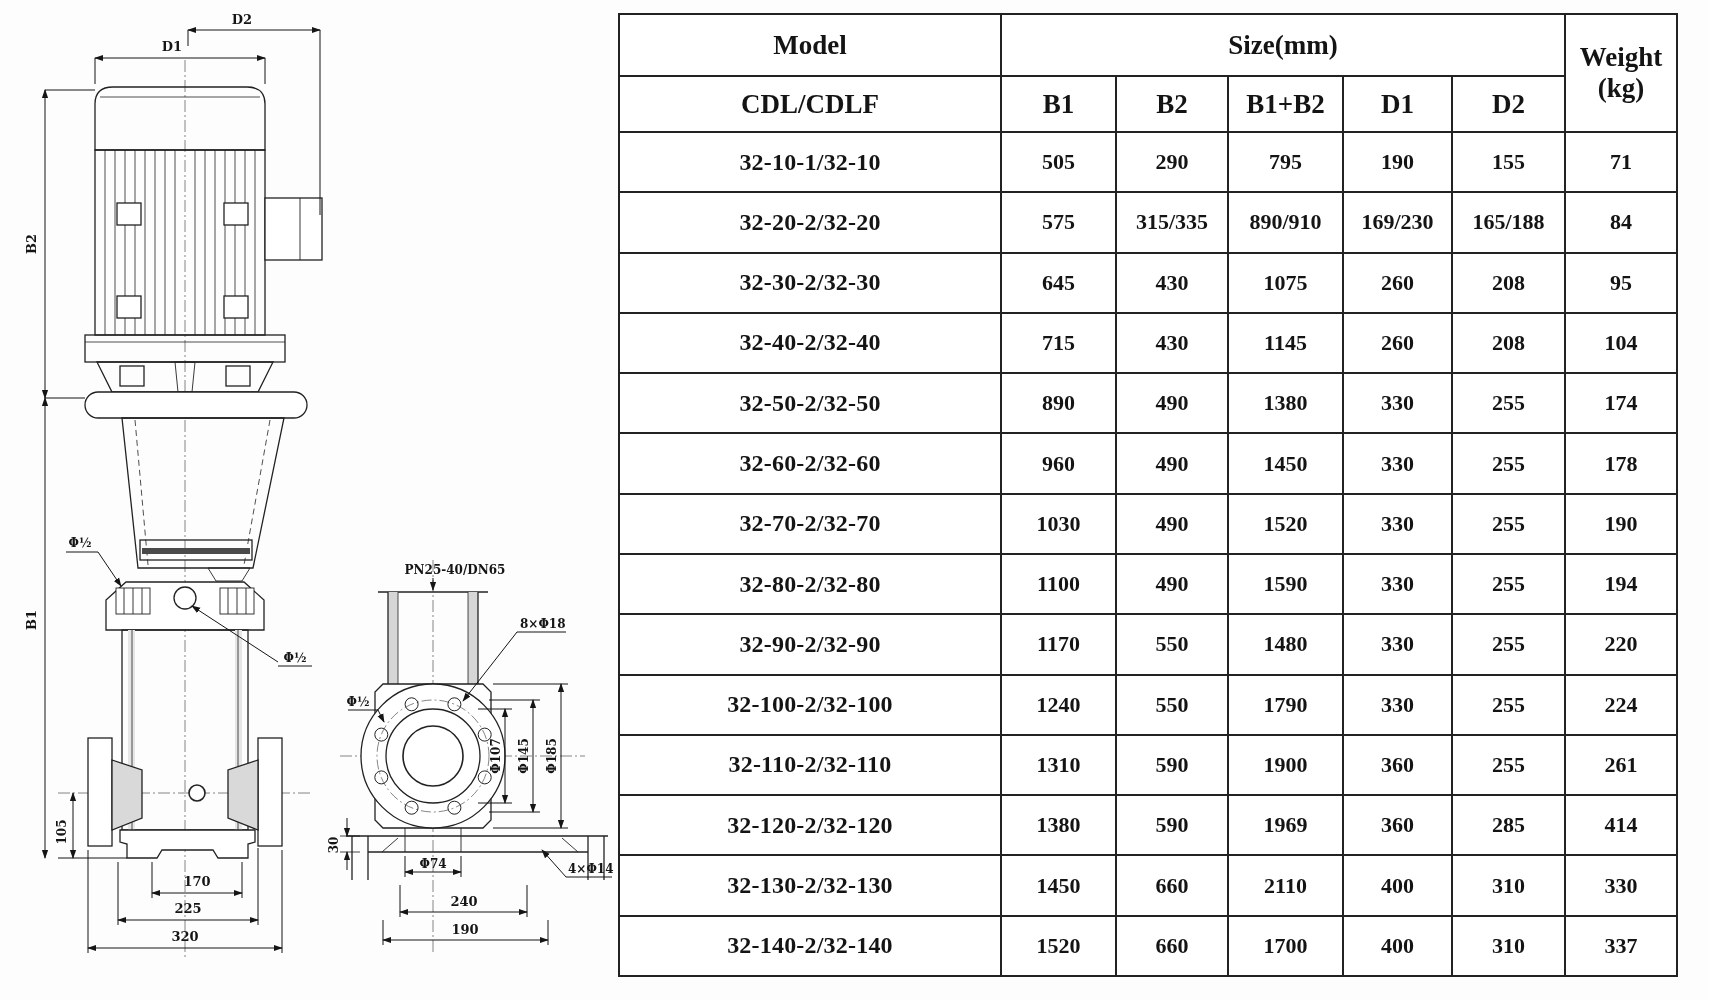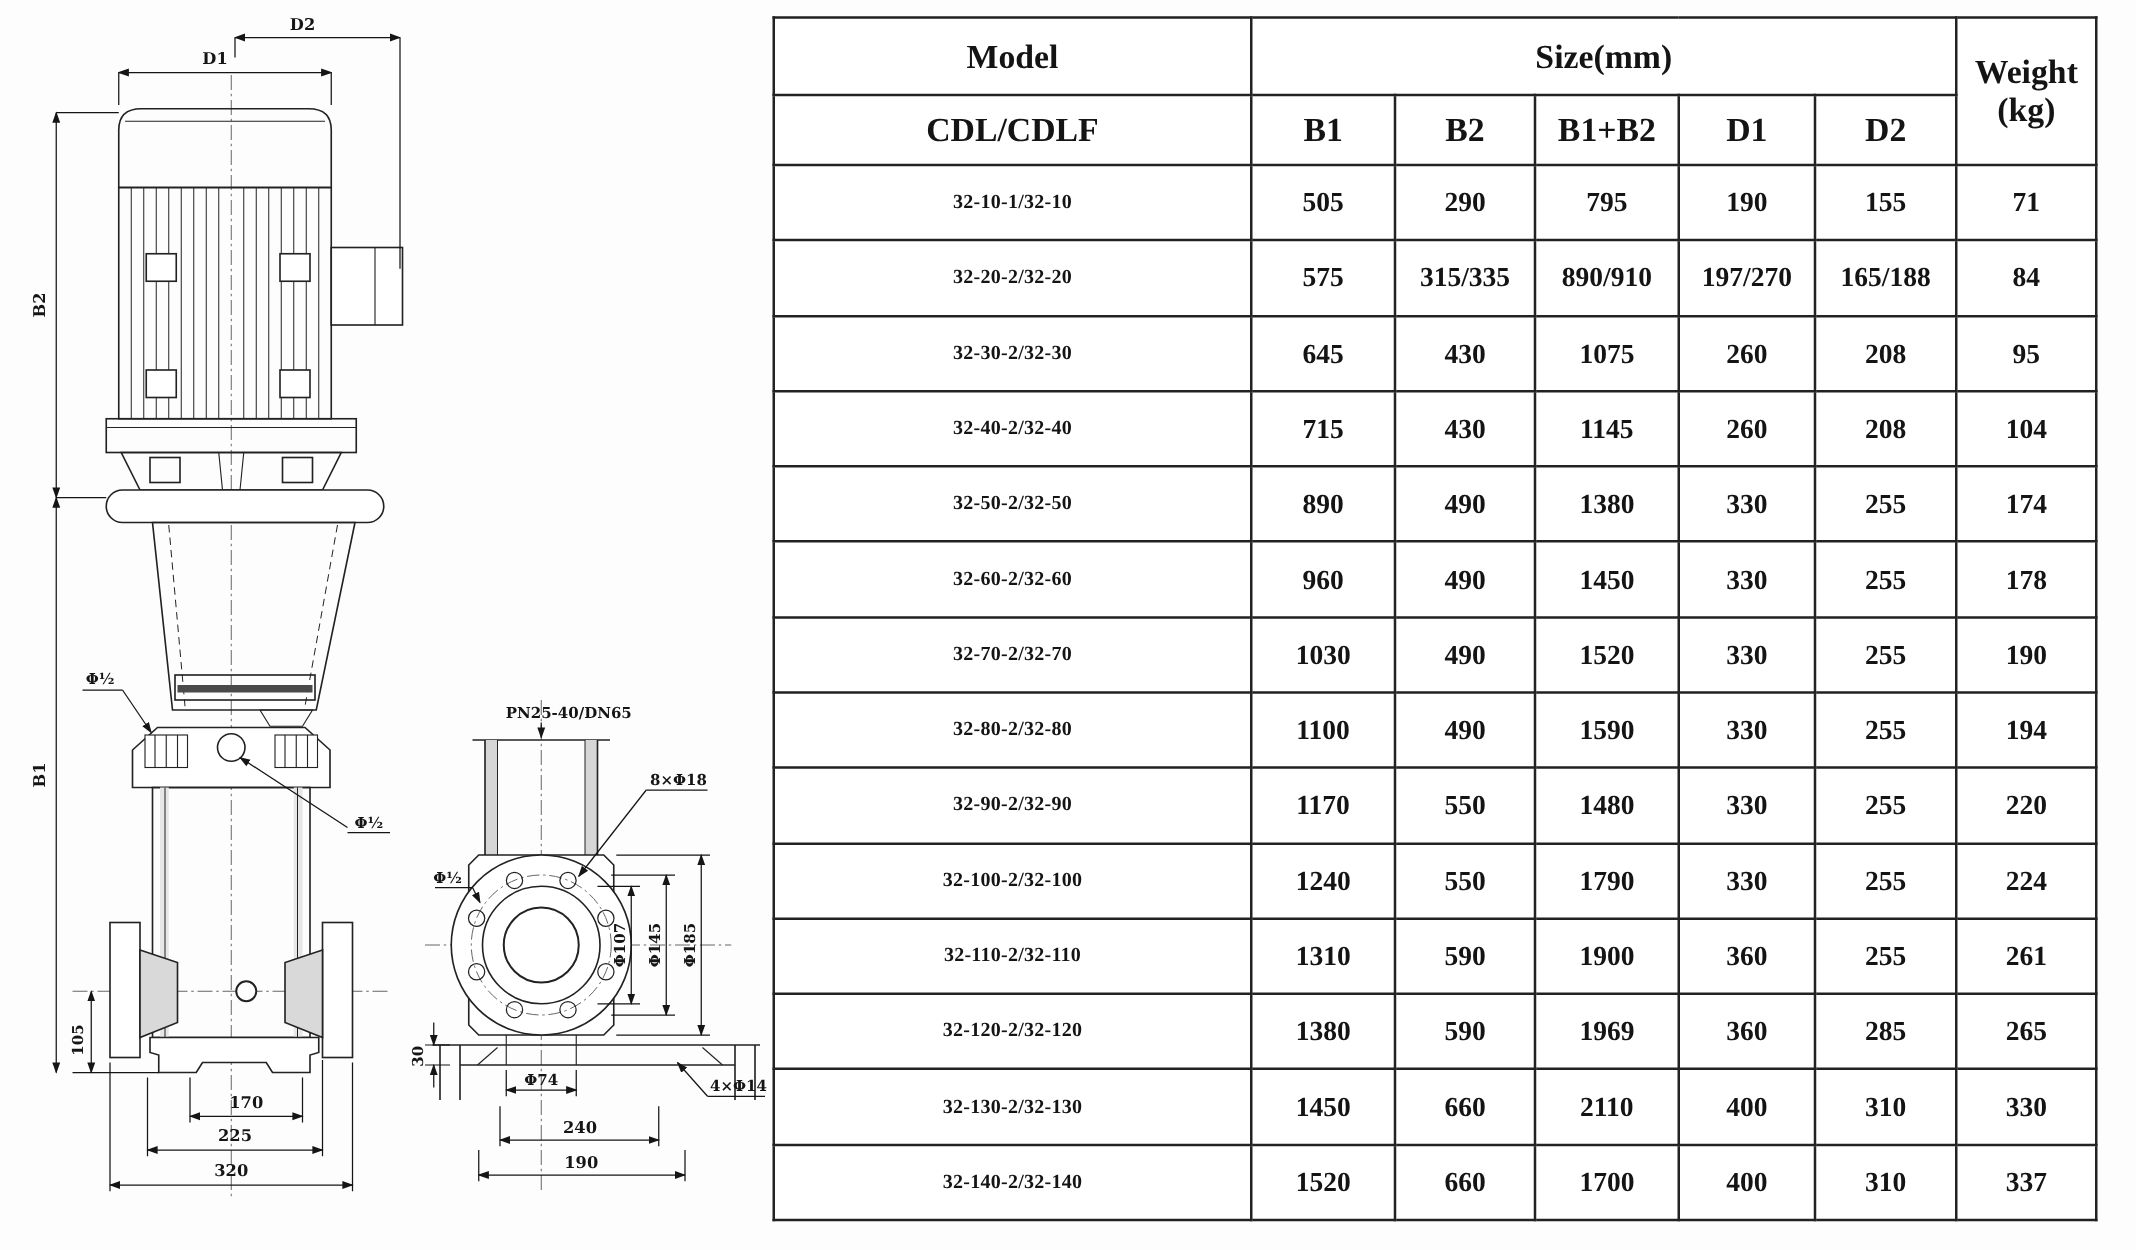--- a/index.html
+++ b/index.html
@@ -23,21 +23,21 @@
     border-collapse:collapse;table-layout:fixed;background:#fff;
   }
   .spec-table th,.spec-table td{
     border:2px solid #222;
     text-align:center;vertical-align:middle;
     font-weight:bold;color:#141414;
     padding:0 2px;
   }
   .spec-table th{font-size:27px;}
   .spec-table td{font-size:22px;}
-  .spec-table td.model-col{font-size:16px;letter-spacing:0.2px;}
+  .spec-table td.model-col{font-size:24px;letter-spacing:0.2px;}
   .col-model{width:382px;}
   .col-b1{width:115px;}
   .col-b2{width:112px;}
   .col-b1b2{width:115px;}
   .col-d1{width:109px;}
   .col-d2{width:113px;}
   .col-wt{width:112px;}
   .hdr-row1{height:62px;}
   .hdr-row2{height:56px;}
   .wt-cell div{line-height:1.15;}
@@ -311,21 +311,21 @@
           <td>795</td>
           <td>190</td>
           <td>155</td>
           <td>71</td>
         </tr>
         <tr>
           <td class="model-col">32-20-2/32-20</td>
           <td>575</td>
           <td>315/335</td>
           <td>890/910</td>
-          <td>197/270</td>
+          <td>169/230</td>
           <td>165/188</td>
           <td>84</td>
         </tr>
         <tr>
           <td class="model-col">32-30-2/32-30</td>
           <td>645</td>
           <td>430</td>
           <td>1075</td>
           <td>260</td>
           <td>208</td>
@@ -403,21 +403,21 @@
           <td>255</td>
           <td>261</td>
         </tr>
         <tr>
           <td class="model-col">32-120-2/32-120</td>
           <td>1380</td>
           <td>590</td>
           <td>1969</td>
           <td>360</td>
           <td>285</td>
-          <td>265</td>
+          <td>414</td>
         </tr>
         <tr>
           <td class="model-col">32-130-2/32-130</td>
           <td>1450</td>
           <td>660</td>
           <td>2110</td>
           <td>400</td>
           <td>310</td>
           <td>330</td>
         </tr>

